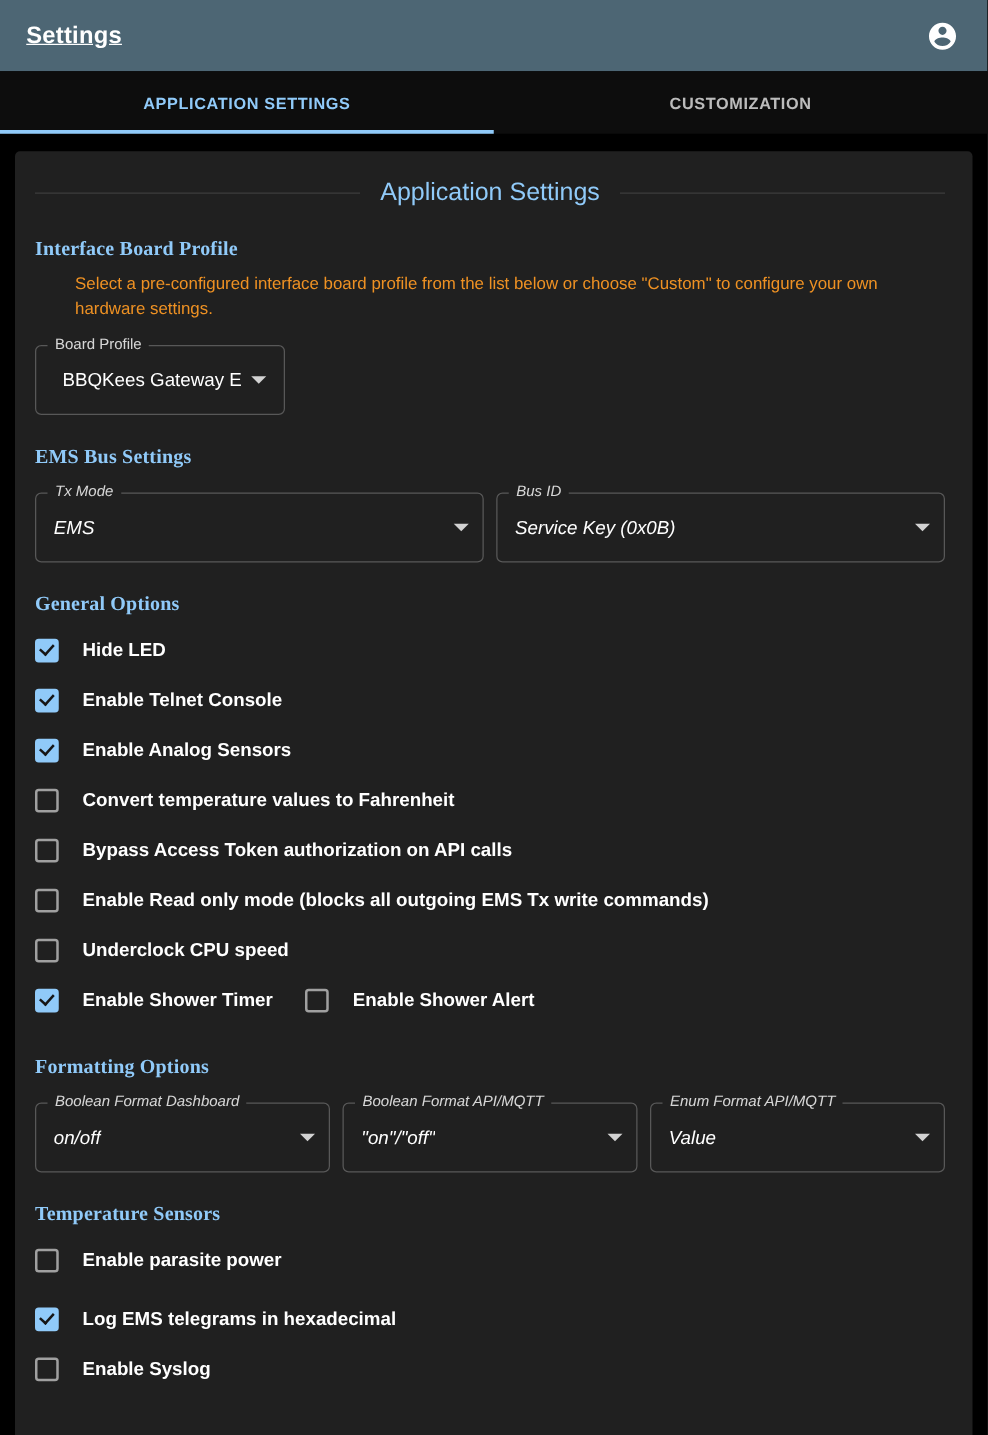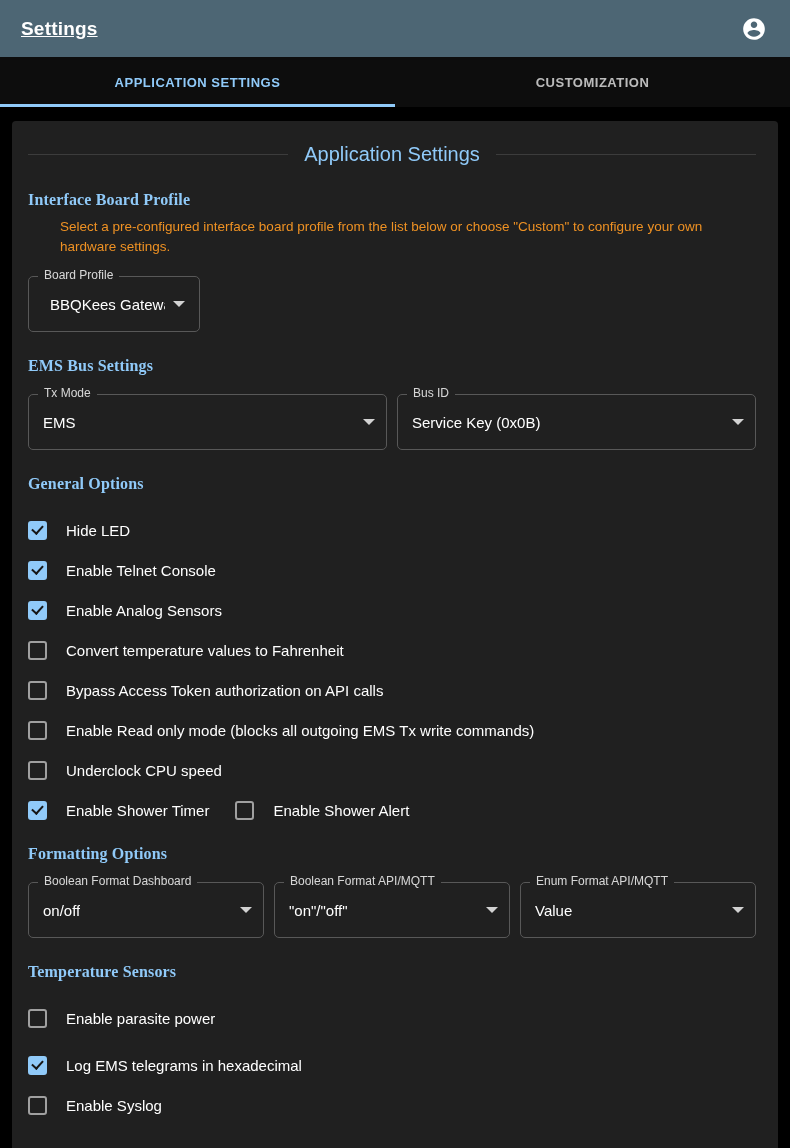--- a/index.html
+++ b/index.html
@@ -107,22 +107,22 @@
   .field {
     position: relative;
     height: 56px;
     border: 1px solid #585858;
     border-radius: 5px;
     display: flex;
     align-items: center;
     padding: 0 34px 0 14px;
     cursor: pointer;
   }
-  .field.grow { flex: 1; }
-  .field.small { width: 172px; padding-left: 21px; }
+  .field.grow { flex: 1; font-style: italic; }
+  .field.small { width: 200px; padding-left: 21px; }
   .field-label {
     position: absolute;
     top: -9px;
     left: 9px;
     font-size: 12px;
     color: rgba(255,255,255,0.82);
     background: #202020;
     padding: 0 6px;
     white-space: nowrap;
   }
@@ -142,22 +142,23 @@
     border-right: 6px solid transparent;
     border-top: 6px solid #d2d2d2;
   }
   .field.small .dd-arrow { right: 14px; }
 
   
   .check-group { margin-top: 7px; }
   .check-row {
     height: 40px;
     display: flex;
-    align-items: flex-end;
+    align-items: center;
     gap: 26px;
+    font-weight: bold;
   }
   .check-item {
     display: flex;
     align-items: center;
     cursor: pointer;
   }
   .checkbox {
     width: 19px; height: 19px;
     flex: none;
     border: 2px solid #a0a0a0;

